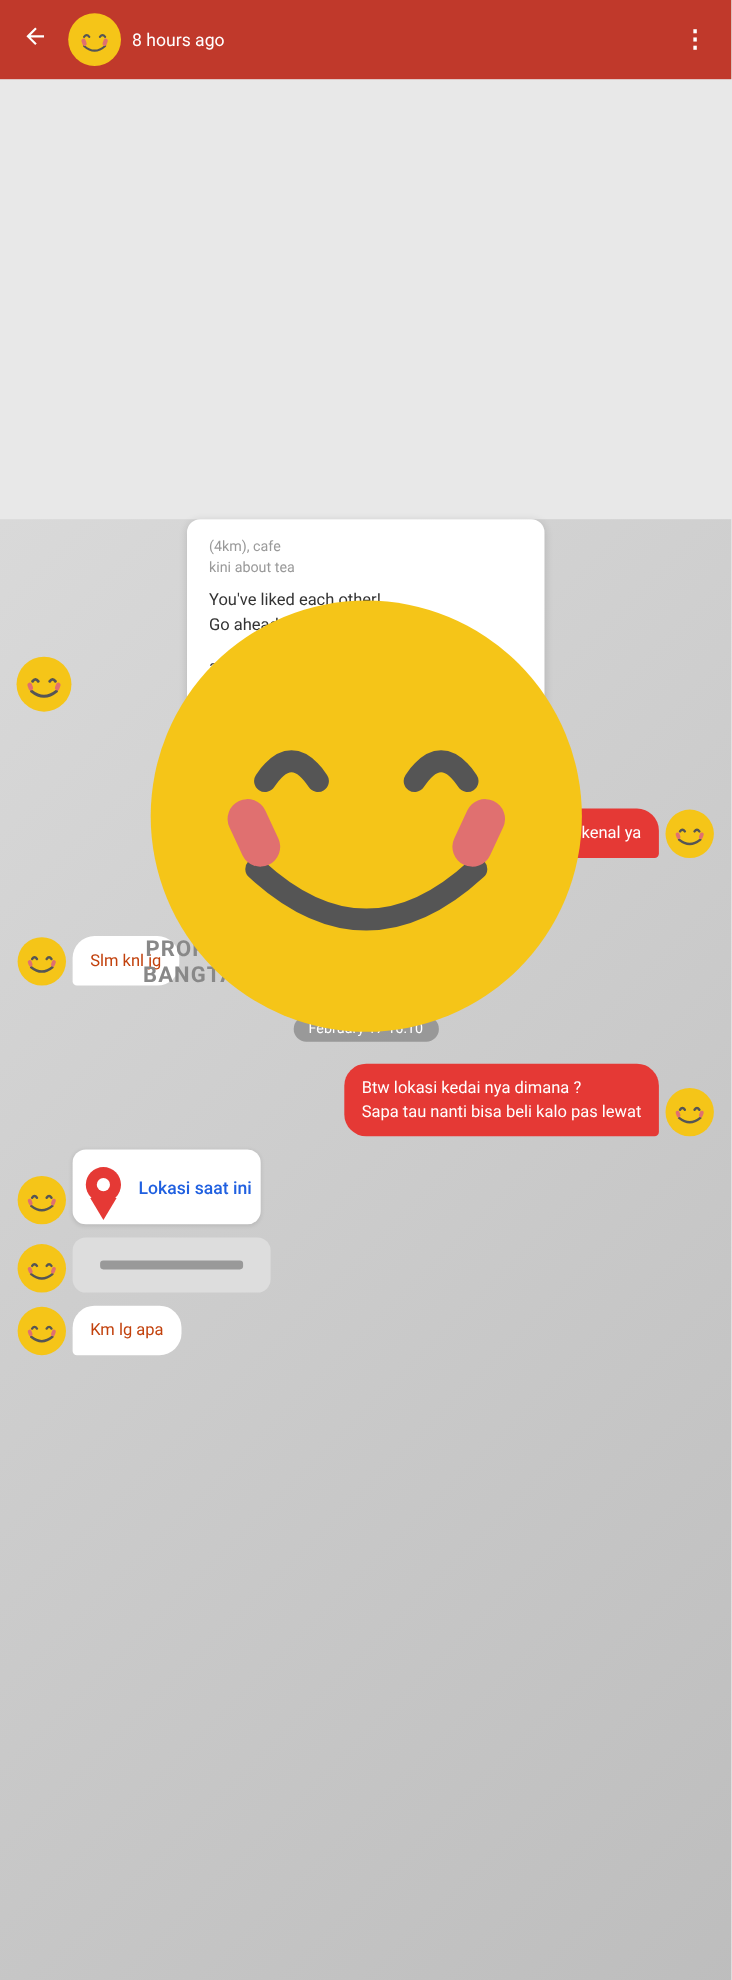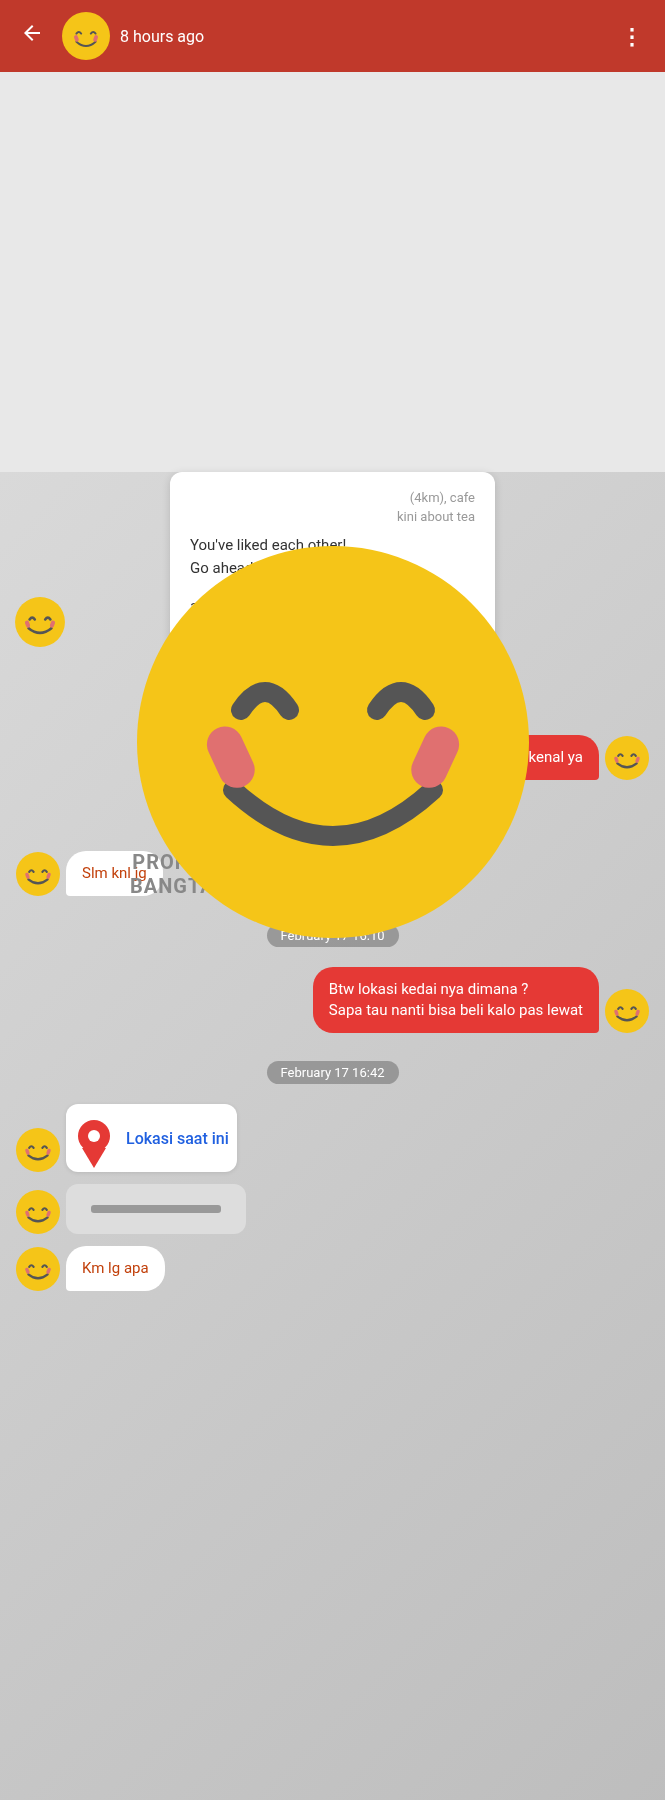--- a/index.html
+++ b/index.html
@@ -94,21 +94,20 @@
       margin: 400px 90px 20px 90px;
       padding: 18px 20px;
       position: relative;
       z-index: 1;
       box-shadow: 0 2px 8px rgba(0,0,0,0.15);
     }
     .match-card-text-top {
       color: #999;
       font-size: 13px;
       margin-bottom: 4px;
-      text-align: right;
     }
     .match-card-liked {
       color: #333;
       font-size: 15px;
       line-height: 1.5;
       margin-bottom: 16px;
     }
     .match-card-topics {
       font-size: 15px;
       line-height: 1.5;
@@ -377,25 +376,20 @@
           <path d="M60 45 Q65 38 70 45" stroke="#555" stroke-width="5" fill="none" stroke-linecap="round"></path>
           <path d="M28 62 Q50 80 72 62" stroke="#555" stroke-width="5" fill="none" stroke-linecap="round"></path>
           <rect x="22" y="47" width="8" height="14" rx="4" fill="#e07070" transform="rotate(-20,26,54)"></rect>
           <rect x="70" y="47" width="8" height="14" rx="4" fill="#e07070" transform="rotate(20,74,54)"></rect>
         </svg>
       </div>
       <div class="msg-bubble sent" style="white-space:pre-line;">Btw lokasi kedai nya dimana ?
 Sapa tau nanti bisa beli kalo pas lewat</div>
     </div>
 
-    <div class="timestamp-center">
-      <div class="timestamp-bubble">
-        <span>February 17 16:42</span>
-      </div>
-    </div>
 
     <div class="msg-row">
       <div class="msg-avatar">
         <svg viewBox="0 0 100 100" width="44" height="44">
           <circle cx="50" cy="50" r="48" fill="#f5c518"></circle>
           <path d="M30 45 Q35 38 40 45" stroke="#555" stroke-width="5" fill="none" stroke-linecap="round"></path>
           <path d="M60 45 Q65 38 70 45" stroke="#555" stroke-width="5" fill="none" stroke-linecap="round"></path>
           <path d="M28 62 Q50 80 72 62" stroke="#555" stroke-width="5" fill="none" stroke-linecap="round"></path>
           <rect x="22" y="47" width="8" height="14" rx="4" fill="#e07070" transform="rotate(-20,26,54)"></rect>
           <rect x="70" y="47" width="8" height="14" rx="4" fill="#e07070" transform="rotate(20,74,54)"></rect>

